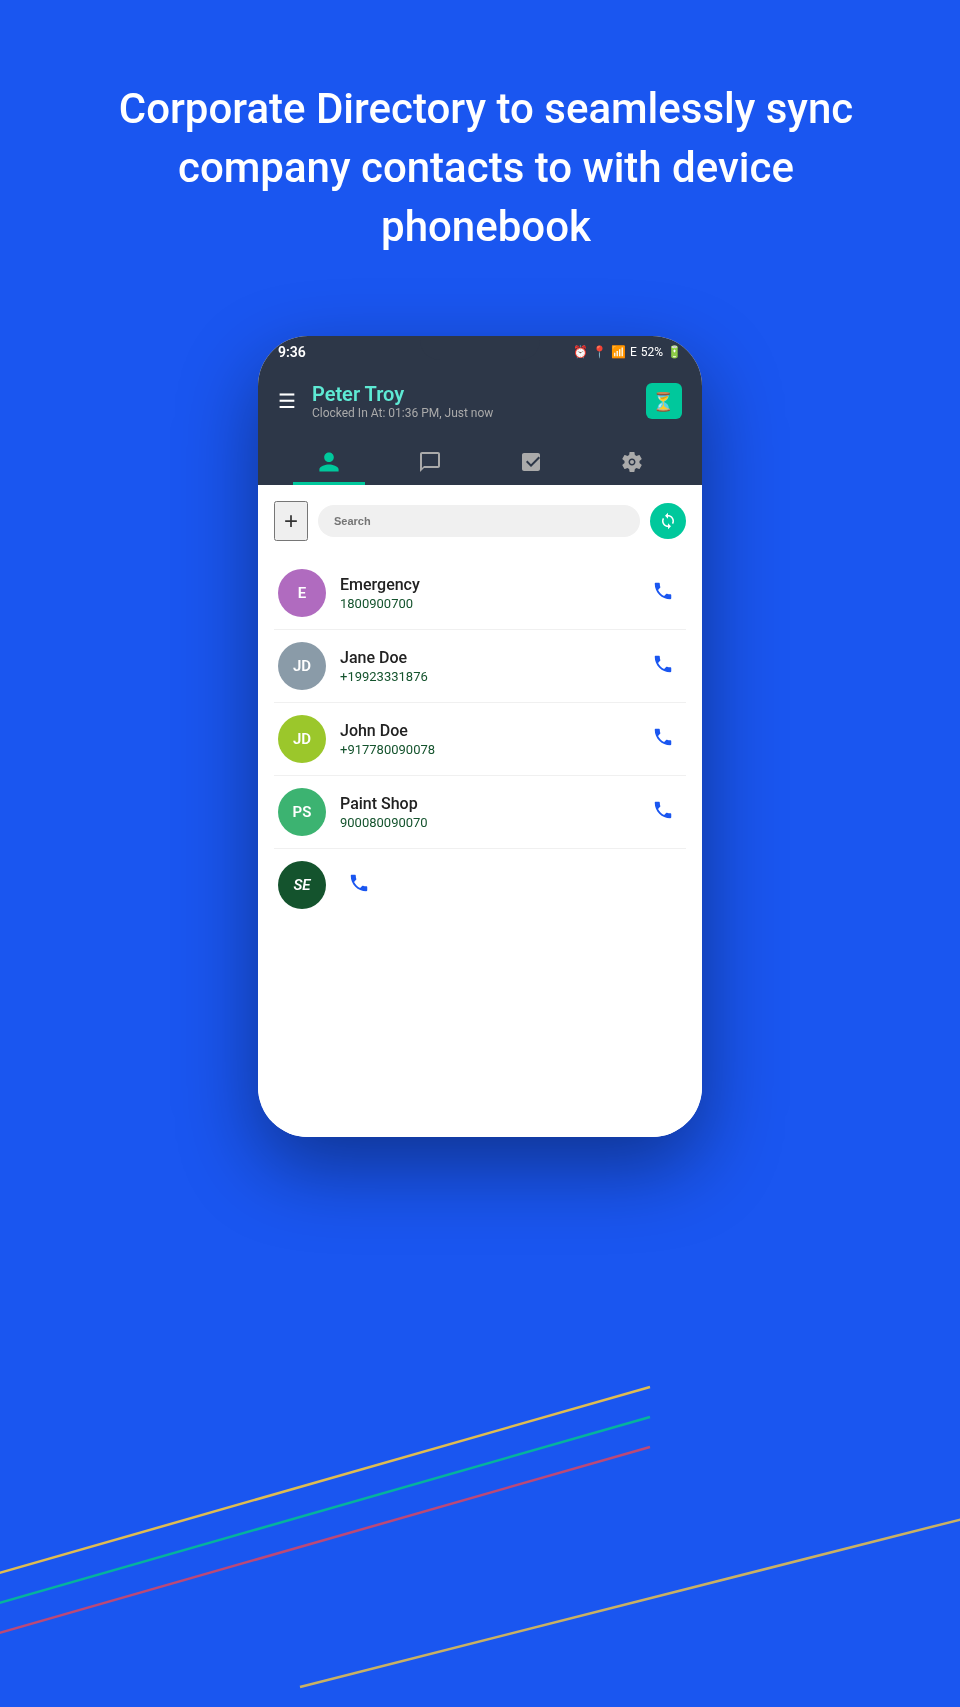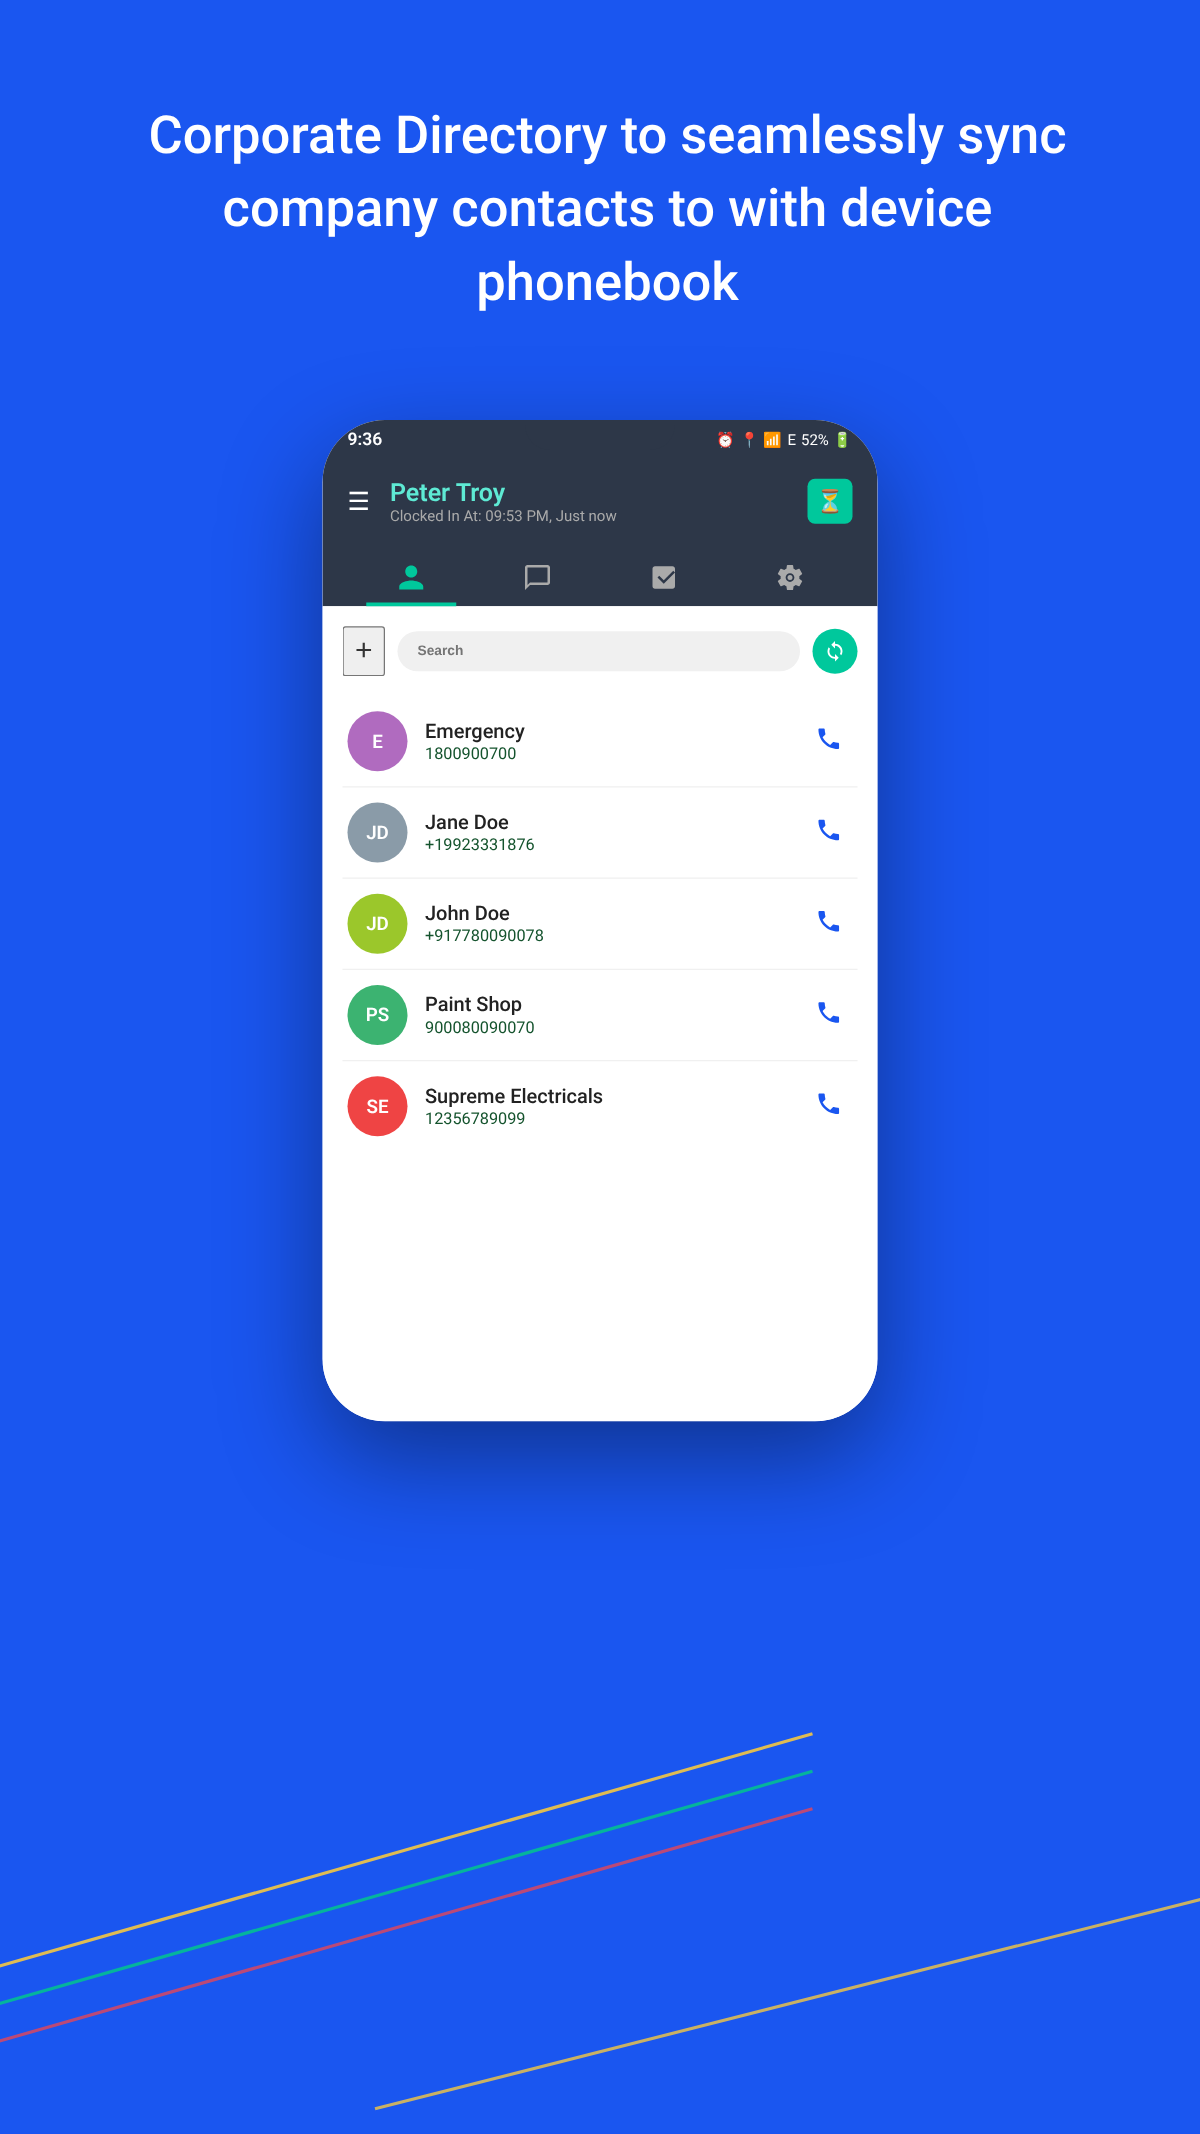--- a/index.html
+++ b/index.html
@@ -248,21 +248,21 @@
       font-size: 20px;
       cursor: pointer;
       padding: 8px;
     }
 
     
     .avatar-emergency { background: #b06bbf; }
     .avatar-jd-gray { background: #8a9ba8; }
     .avatar-jd-green { background: #9bc72b; }
     .avatar-ps { background: #3cb371; }
-    .avatar-se { background: #ef4444; }
+    .avatar-se { background: #14532d; font-style: italic; }
 
     
     .decorative-lines {
       position: absolute;
       bottom: 0;
       left: 0;
       width: 100%;
       pointer-events: none;
     }
   </style>
@@ -285,21 +285,21 @@
         <span>52%</span>
         <span>🔋</span>
       </div>
     </div>
 
     <div class="app-header">
       <div class="app-header-top">
         <div class="hamburger">☰</div>
         <div class="user-info">
           <div class="user-name">Peter Troy</div>
-          <div class="clocked-in">Clocked In At: 09:53 PM, Just now</div>
+          <div class="clocked-in">Clocked In At: 01:36 PM, Just now</div>
         </div>
         <div class="timer-icon">⏳</div>
       </div>
 
       <div class="tab-bar">
         <div class="tab-item active">
           <svg width="24" height="24" viewBox="0 0 24 24" fill="currentColor">
               <path d="M12 12c2.7 0 4.8-2.1 4.8-4.8S14.7 2.4 12 2.4 7.2 4.5 7.2 7.2 9.3 12 12 12zm0 2.4c-3.2 0-9.6 1.6-9.6 4.8v2.4h19.2v-2.4c0-3.2-6.4-4.8-9.6-4.8z"></path>
             </svg>
         </div>
@@ -383,24 +383,20 @@
           </div>
           <div class="call-btn">
             <svg width="22" height="22" viewBox="0 0 24 24" fill="#1a56f0">
                 <path d="M6.62 10.79c1.44 2.83 3.76 5.14 6.59 6.59l2.2-2.2c.27-.27.67-.36 1.02-.24 1.12.37 2.33.57 3.57.57.55 0 1 .45 1 1V20c0 .55-.45 1-1 1-9.39 0-17-7.61-17-17 0-.55.45-1 1-1h3.5c.55 0 1 .45 1 1 0 1.25.2 2.45.57 3.57.11.35.03.74-.25 1.02l-2.2 2.2z"></path>
               </svg>
           </div>
         </li>
 
         <li class="contact-item">
           <div class="avatar avatar-se">SE</div>
-          <div class="contact-info">
-            <div class="contact-name">Supreme Electricals</div>
-            <div class="contact-phone">12356789099</div>
-          </div>
           <div class="call-btn">
             <svg width="22" height="22" viewBox="0 0 24 24" fill="#1a56f0">
                 <path d="M6.62 10.79c1.44 2.83 3.76 5.14 6.59 6.59l2.2-2.2c.27-.27.67-.36 1.02-.24 1.12.37 2.33.57 3.57.57.55 0 1 .45 1 1V20c0 .55-.45 1-1 1-9.39 0-17-7.61-17-17 0-.55.45-1 1-1h3.5c.55 0 1 .45 1 1 0 1.25.2 2.45.57 3.57.11.35.03.74-.25 1.02l-2.2 2.2z"></path>
               </svg>
           </div>
         </li>
 
       </ul>
 
       <div style="height: 200px;"></div>

